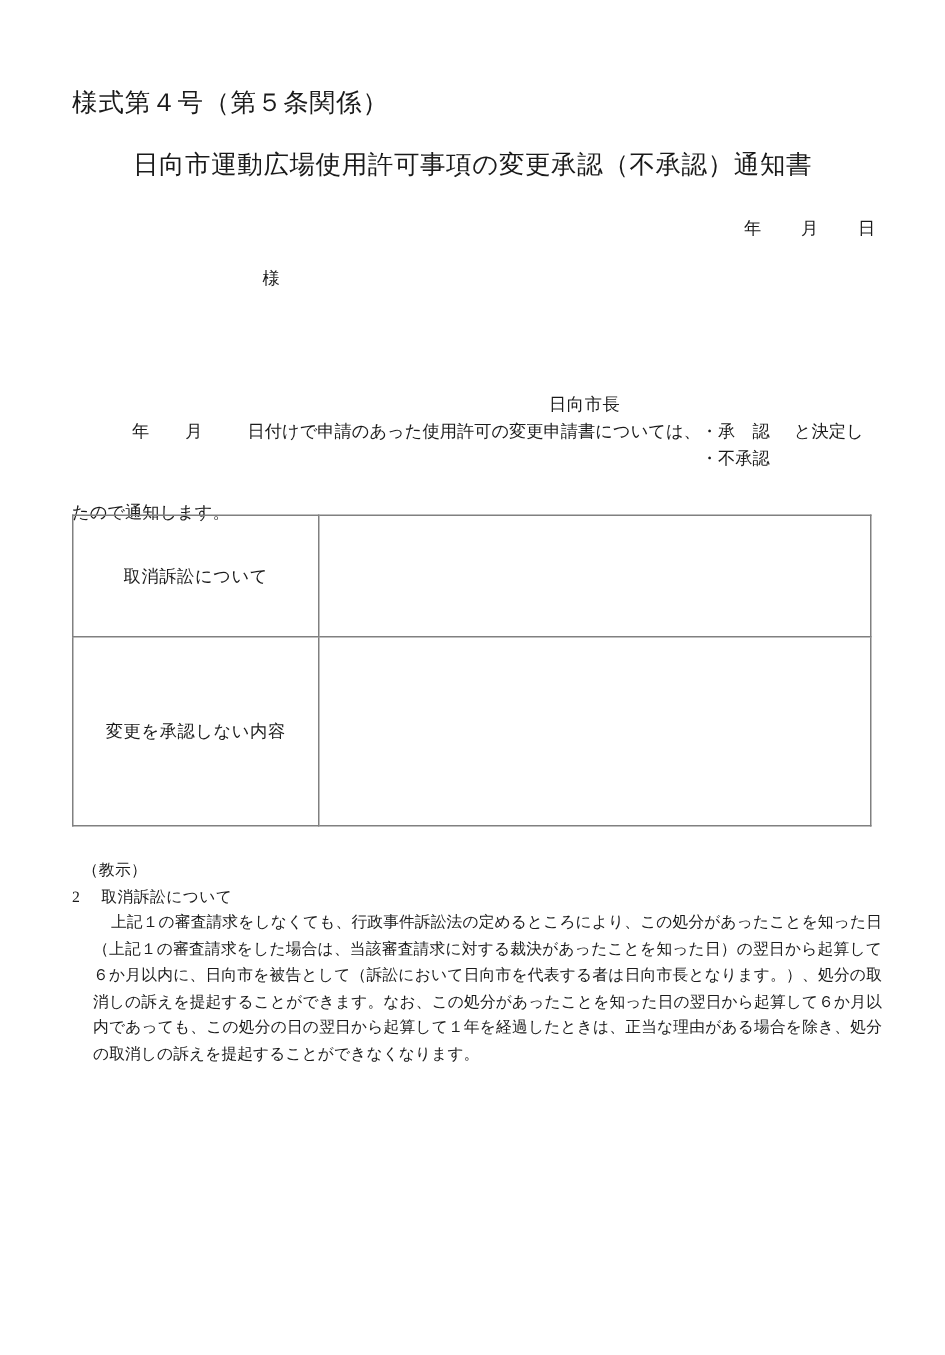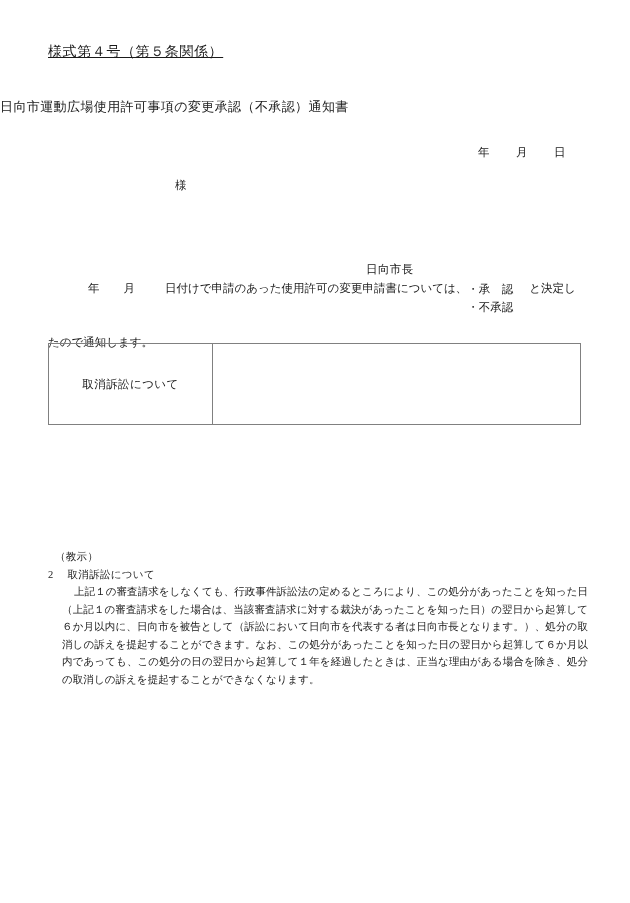--- a/index.html
+++ b/index.html
@@ -18,42 +18,42 @@
   .page {
     position: absolute;
     inset: 0;
     padding: 0;
   }
 
   
   .form-no {
     position: absolute;
     left: 48px;
-    top: 43px;
-    font-size: 14px;
+    top: 57px;
+    font-size: 17px;
     letter-spacing: 0.6px;
     white-space: nowrap;
-    text-decoration: underline;
   }
 
   
   .doc-title {
     position: absolute;
     left: 0;
     right: 0;
     top: 98px;
-    font-size: 13px;
+    text-align: center;
+    font-size: 17px;
     letter-spacing: 0.4px;
     white-space: nowrap;
   }
 
   
   .date-line {
     position: absolute;
-    right: 64px;
+    right: 46px;
     top: 145px;
     font-size: 11.5px;
     letter-spacing: 0.5px;
     white-space: nowrap;
   }
   .date-line .gap { display: inline-block; width: 26px; }
 
   
   .addressee {
     position: absolute;
@@ -132,21 +132,21 @@
   .content-table td.value {
     width: 367px;
   }
   .content-table tr.row-approved td { height: 80px; }
   .content-table tr.row-denied td { height: 125px; }
 
   
   .instructions {
     position: absolute;
     left: 48px;
-    top: 548px;
+    top: 572px;
     width: 540px;
     font-size: 10.5px;
     line-height: 17.5px;
   }
   .instr-heading {
     margin-left: 7px;
     letter-spacing: 0.3px;
   }
   .instr-item-title {
     letter-spacing: 0.3px;
@@ -183,20 +183,24 @@
     <span class="lead-indent"></span><span>年</span><span class="gap-s"></span><span>月</span><span class="gap-m"></span><span>日付けで申請のあった使用許可の変更申請書については、</span><span class="choice-stack"><span class="opt opt-approve"><span>・</span><span>承　認</span></span><span class="opt opt-deny"><span>・</span><span>不承認</span></span></span><span class="choice-tail">と決定し</span>
     <span class="line2">たので通知します。</span>
   </div>
 
   <table class="content-table">
     <tbody>
       <tr class="row-approved">
         <td class="label">取消訴訟について</td>
         <td class="value"></td>
       </tr>
+      <tr class="row-denied">
+        <td class="label">変更を承認しない内容</td>
+        <td class="value"></td>
+      </tr>
     </tbody>
   </table>
 
   <div class="instructions">
     <div class="instr-heading">（教示）</div>
 
     <div class="instr-block">
     </div>
 
     <div class="instr-block">

